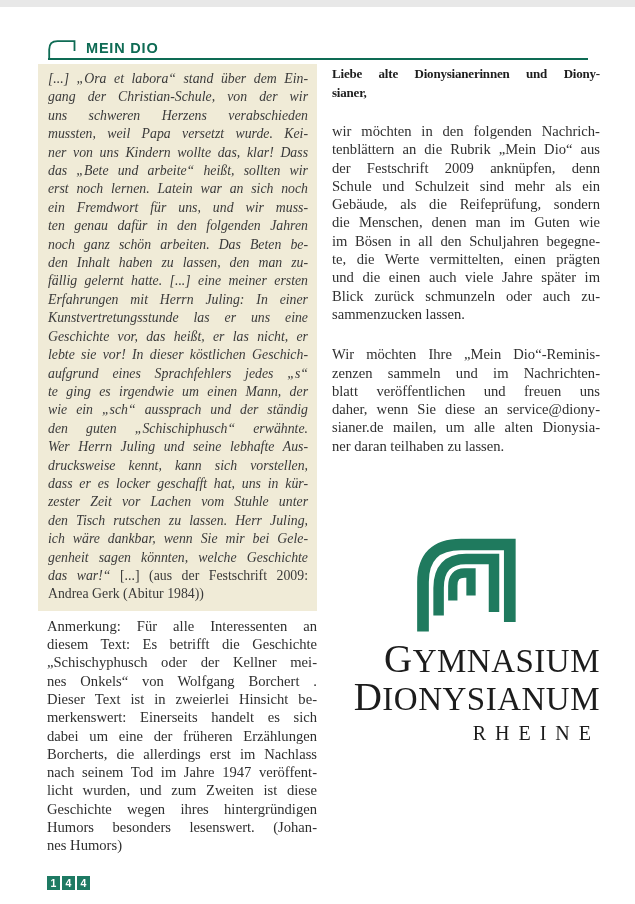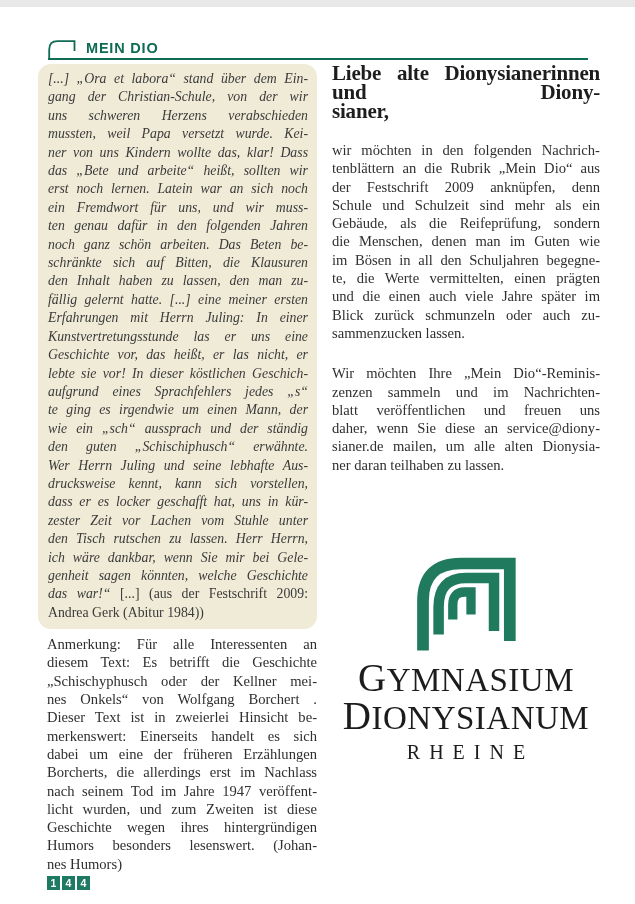--- a/index.html
+++ b/index.html
@@ -15,31 +15,31 @@
   .tab path { fill:none; stroke:var(--accent,#0e6b54); stroke-width:1.8; }
   .header-title { position:absolute; left:38px; bottom:2px;
             font-family:"Liberation Sans","DejaVu Sans",sans-serif; font-weight:bold;
             font-size:14.5px; letter-spacing:0.8px; color:var(--accent,#0e6b54); }
   
   .jl { text-align:justify; text-align-last:justify; }
   .jl-last { text-align-last:left; }
   
   .left-col { position:absolute; left:38px; top:57px; width:279px; }
   .quote-box { background:var(--quote-bg,#f0ebd7); padding:6px 9px 7px 10px;
-               font-style:italic; font-size:13.8px; line-height:18.4px; color:#3a3a3a;border-radius:13px; }
+               font-style:italic; font-size:13.8px; line-height:18.4px; color:#3a3a3a; }
   .qr { font-style:normal; }
   .annotation { margin-top:6px; padding-left:9px; font-size:14.6px; line-height:18.3px; }
   
   .right-col { position:absolute; left:332px; top:57px; width:268px;
                font-size:14.6px; line-height:18.3px; }
-  .salutation { font-weight:bold; font-size:21px; line-height:19px; letter-spacing:-0.2px; color:#1d1d1d; }
+  .salutation { font-weight:bold; font-size:13px; line-height:19px; letter-spacing:-0.2px; color:#1d1d1d; }
   .p1 { margin-top:20px; }
   .p2 { margin-top:22px; }
   
-  .logo { margin-top:83px; text-align:center; }
+  .logo { margin-top:83px; text-align:right; }
   .arches { width:100px; height:95px; display:block; margin:0 auto; }
   .arch { fill:none; stroke:var(--logo-green,#1f7a5e); }
   .arch-outer { stroke-width:11.7px; }
   .arch-mid   { stroke-width:10.5px; }
   .arch-inner { stroke-width:9.3px; }
   .logo-line { font-size:33px; line-height:36px; color:#1c1c1c; letter-spacing:0.5px; }
   .logo-line::first-letter { font-size:39px; }
   .l1 { margin-top:8px; }
   .l2 { margin-top:0; }
   .logo-city { margin-top:7px; font-size:20px; letter-spacing:9px; padding-left:9px; color:#1c1c1c; }
@@ -67,36 +67,35 @@
           <div class="jl">[...] „Ora et labora“ stand über dem Ein-</div>
           <div class="jl">gang der Christian-Schule, von der wir</div>
           <div class="jl">uns schweren Herzens verabschieden</div>
           <div class="jl">mussten, weil Papa versetzt wurde. Kei-</div>
           <div class="jl">ner von uns Kindern wollte das, klar! Dass</div>
           <div class="jl">das „Bete und arbeite“ heißt, sollten wir</div>
           <div class="jl">erst noch lernen. Latein war an sich noch</div>
           <div class="jl">ein Fremdwort für uns, und wir muss-</div>
           <div class="jl">ten genau dafür in den folgenden Jahren</div>
           <div class="jl">noch ganz schön arbeiten. Das Beten be-</div>
-          <div class="jl">schränkte sich auf Bitten, die Klausuren</div>
           <div class="jl">den Inhalt haben zu lassen, den man zu-</div>
           <div class="jl">fällig gelernt hatte. [...] eine meiner ersten</div>
           <div class="jl">Erfahrungen mit Herrn Juling: In einer</div>
           <div class="jl">Kunstvertretungsstunde las er uns eine</div>
           <div class="jl">Geschichte vor, das heißt, er las nicht, er</div>
           <div class="jl">lebte sie vor! In dieser köstlichen Geschich-</div>
           <div class="jl">aufgrund eines Sprachfehlers jedes „s“</div>
           <div class="jl">te ging es irgendwie um einen Mann, der</div>
           <div class="jl">wie ein „sch“ aussprach und der ständig</div>
           <div class="jl">den guten „Schischiphusch“ erwähnte.</div>
           <div class="jl">Wer Herrn Juling und seine lebhafte Aus-</div>
           <div class="jl">drucksweise kennt, kann sich vorstellen,</div>
           <div class="jl">dass er es locker geschafft hat, uns in kür-</div>
           <div class="jl">zester Zeit vor Lachen vom Stuhle unter</div>
-          <div class="jl">den Tisch rutschen zu lassen. Herr Herrn,</div>
+          <div class="jl">den Tisch rutschen zu lassen. Herr Juling,</div>
           <div class="jl">ich wäre dankbar, wenn Sie mir bei Gele-</div>
           <div class="jl">genheit sagen könnten, welche Geschichte</div>
         </div>
       <div class="jl"><span>das war!“</span> <span class="qr">[...] (aus der Festschrift 2009:</span></div>
       <div class="jl jl-last qr">Andrea Gerk (Abitur 1984))</div>
     </div>
     <div class="annotation">
         <div class="jl">Anmerkung: Für alle Interessenten an</div>
         <div class="jl">diesem Text: Es betrifft die Geschichte</div>
         <div class="jl">„Schischyphusch oder der Kellner mei-</div>

